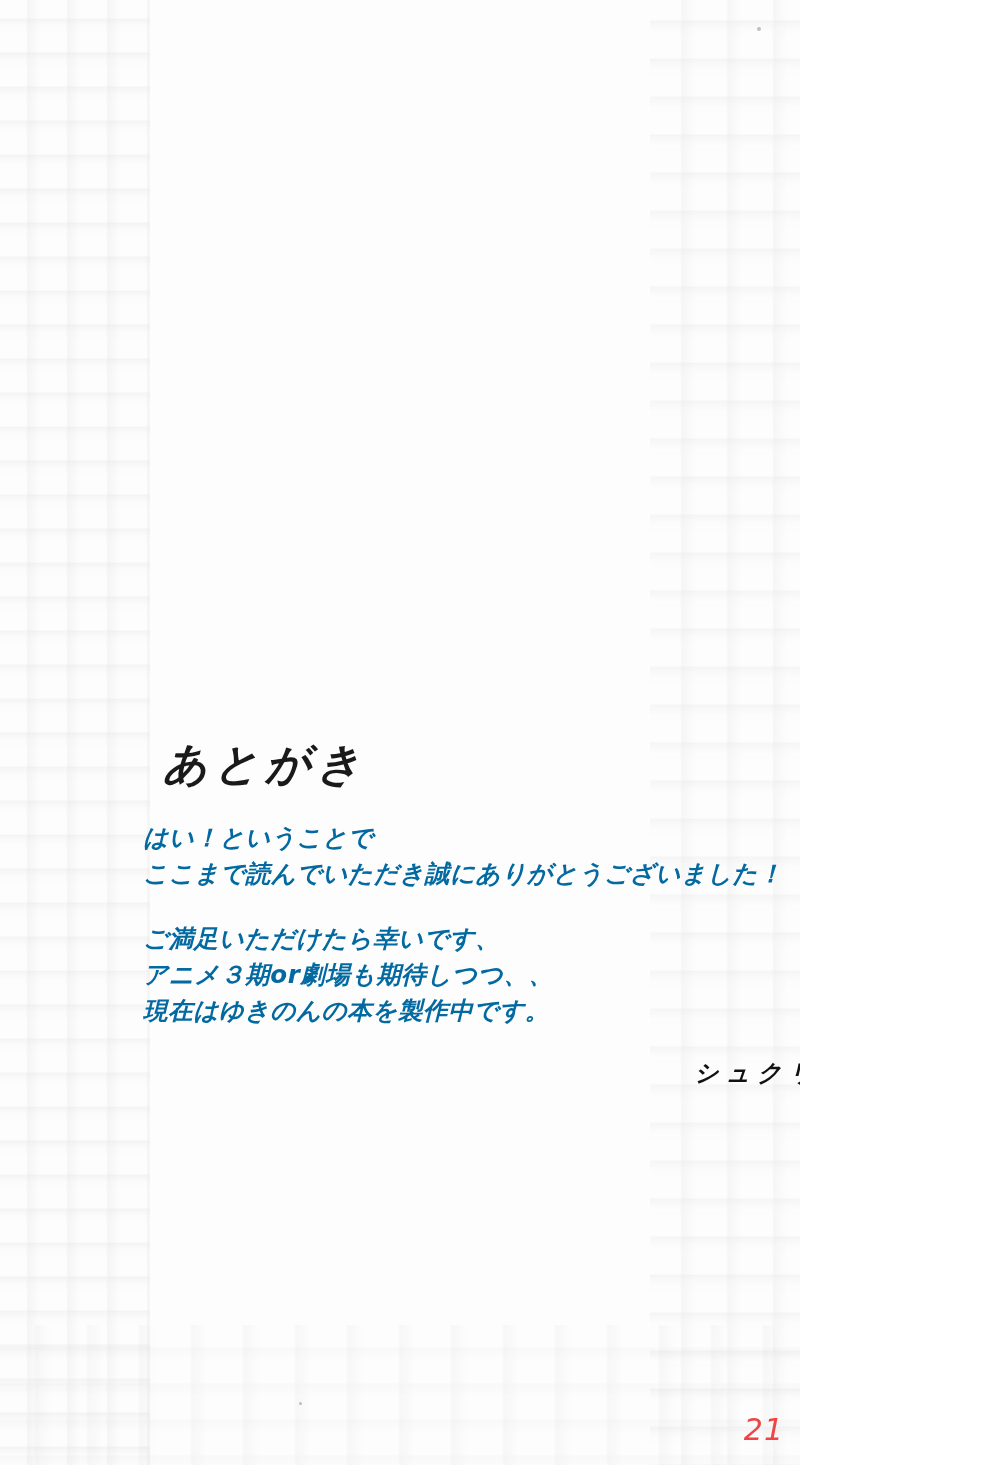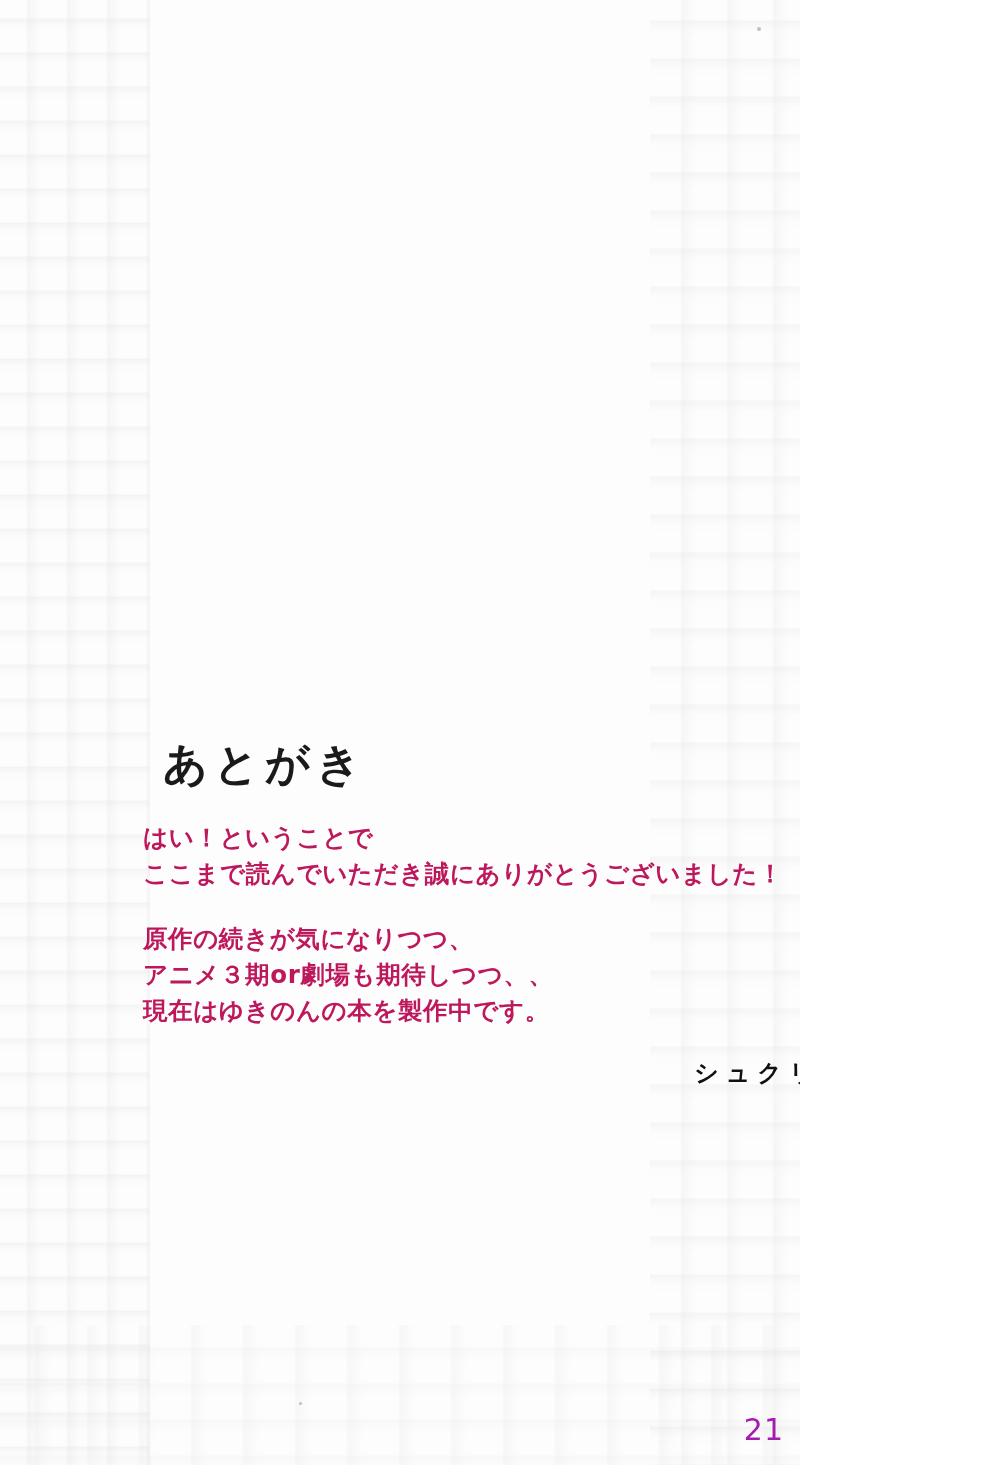--- a/index.html
+++ b/index.html
@@ -9,20 +9,21 @@
   }
   body {
     font-family: "DejaVu Sans", sans-serif;
   }
   .page {
     position: relative;
     width: 800px;
     height: 1465px;
     background: #fdfdfd;
     overflow: hidden;
+    font-style: italic;
   }
   
   .scan-noise {
     position: absolute;
     top: 0;
     bottom: 0;
     width: 150px;
     pointer-events: none;
     opacity: 0.30;
   }
@@ -96,62 +97,62 @@
     letter-spacing: 6px;
     color: #1a1a1a;
     margin: 0 0 34px 20px;
     line-height: 1;
   }
   .body-block {
     font-family: "DejaVu Sans", sans-serif;
     font-size: 24.5px;
     font-weight: bold;
     line-height: 1.48;
-    color: #be185d;
+    color: #0369a1;
     letter-spacing: 0.6px;
     margin: 0 0 28px 0;
     white-space: pre-line;
   }
   .signature {
     font-family: "DejaVu Sans", sans-serif;
     font-size: 24px;
     font-weight: bold;
     letter-spacing: 7px;
     color: #111111;
     text-align: right;
     margin: 14px 20px 0 0;
   }
   .page-number {
     position: absolute;
     right: 16px;
     bottom: 18px;
     font-family: "DejaVu Sans", sans-serif;
     font-size: 30px;
-    color: #a21caf;
+    color: #ef4444;
     letter-spacing: 1px;
   }
 </style>
 </head>
 <body>
 
 <div class="page">
 
   <div class="scan-noise left"></div>
   <div class="scan-noise right"></div>
   <div class="scan-noise bottom"></div>
 
   <div class="speck" style="left:757px; top:27px; width:4px; height:4px;"></div>
   <div class="speck" style="left:299px; top:1402px; width:3px; height:3px;"></div>
 
   <div class="content">
     <h1 class="afterword-title">あとがき</h1>
 
     <p class="body-block">はい！ということで
 ここまで読んでいただき誠にありがとうございました！</p>
-    <p class="body-block">原作の続きが気になりつつ、
+    <p class="body-block">ご満足いただけたら幸いです、
 アニメ３期or劇場も期待しつつ、、
 現在はゆきのんの本を製作中です。</p>
 
     <div class="signature">シュクリーン</div>
   </div>
 
   <div class="page-number">21</div>
 </div>
 
 </body></html>

